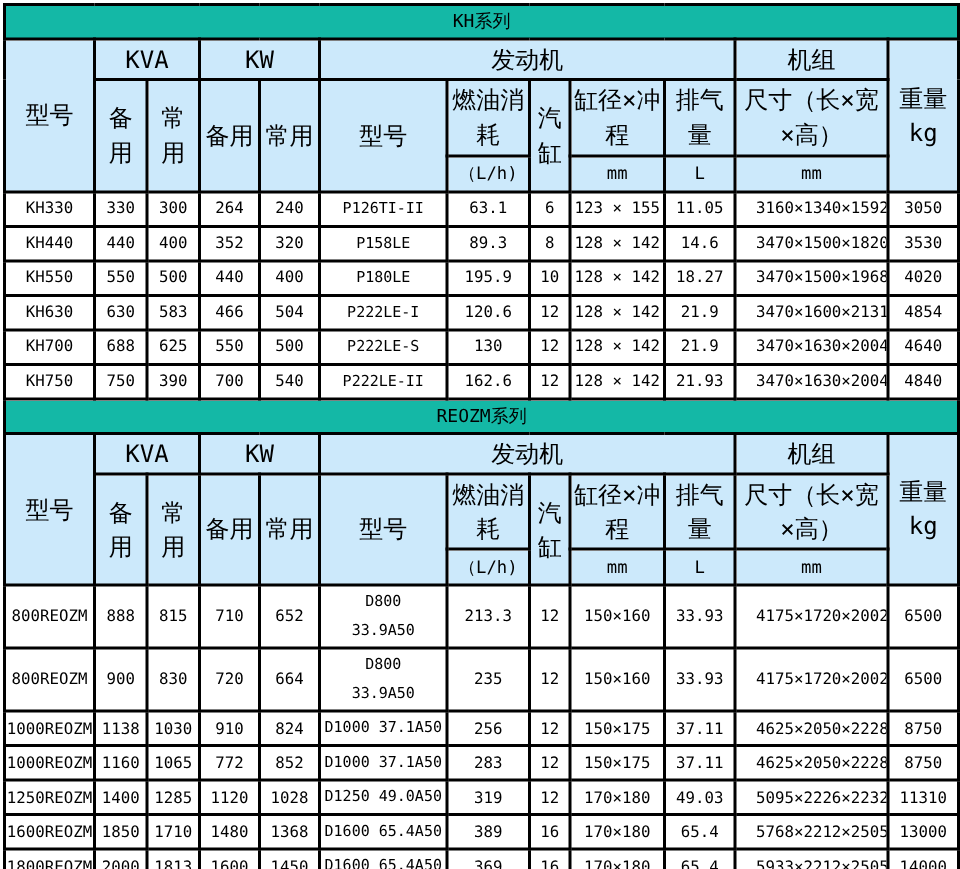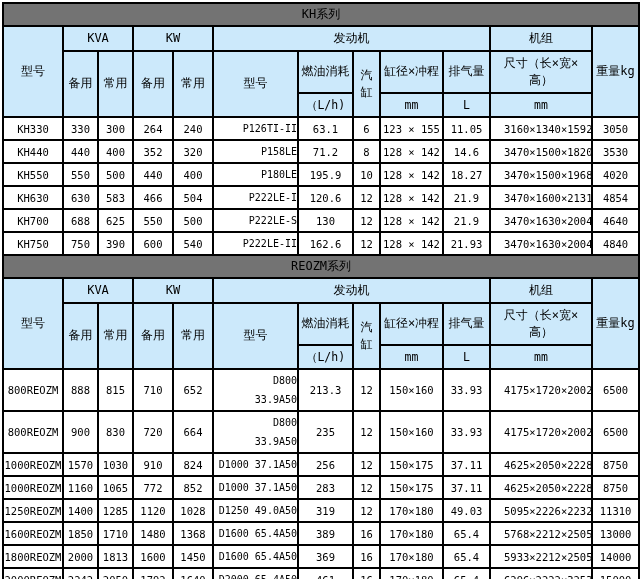--- a/index.html
+++ b/index.html
@@ -21,45 +21,44 @@
   }
   th, td {
     border: 2px solid var(--border-color, #000);
     text-align: center;
     vertical-align: middle;
     overflow: hidden;
   }
   th {
     background: var(--header-bg, #cce9fb);
     font-weight: normal;
-    font-size: 12px;
+    font-size: 16px;
     padding: 1px 1px;
     line-height: 1.45;
   }
   td {
     background: #ffffff;
     font-size: 10.5px;
     padding: 1px 0;
   }
   tr.section-title td {
     font-size: 12px;
     height: 19px;
     padding: 1px;
-    background: #737373;
+    background: #14b8a6;
     font-family: "DejaVu Sans Mono", "Liberation Mono", monospace;
   }
   tr.r-group th { height: 21px; }
   tr.r-main  th { height: 38px; }
   tr.r-unit  th { height: 20px; font-size: 11.5px; }
   tbody.rows tr { height: 22px; }
   td.c-engine {
     white-space: pre-line;
     font-size: 10px;
     line-height: 1.9;
-    text-align: right;
   }
   td.c-dims { font-size: 10.5px; padding-left: 13px; }
 </style>
 </head>
 <body>
 
 <table class="spec">
   <colgroup>
     <col style="width:60px">
       <col style="width:35px">
@@ -122,21 +121,21 @@
       <td class="c-dims">3160×1340×1592</td>
       <td>3050</td>
     </tr>
       <tr>
       <td>KH440</td>
       <td>440</td>
       <td>400</td>
       <td>352</td>
       <td>320</td>
       <td class="c-engine">P158LE</td>
-      <td>71.2</td>
+      <td>89.3</td>
       <td>8</td>
       <td>128 × 142</td>
       <td>14.6</td>
       <td class="c-dims">3470×1500×1820</td>
       <td>3530</td>
     </tr>
       <tr>
       <td>KH550</td>
       <td>550</td>
       <td>500</td>
@@ -175,21 +174,21 @@
       <td>12</td>
       <td>128 × 142</td>
       <td>21.9</td>
       <td class="c-dims">3470×1630×2004</td>
       <td>4640</td>
     </tr>
       <tr>
       <td>KH750</td>
       <td>750</td>
       <td>390</td>
-      <td>600</td>
+      <td>700</td>
       <td>540</td>
       <td class="c-engine">P222LE-II</td>
       <td>162.6</td>
       <td>12</td>
       <td>128 × 142</td>
       <td>21.93</td>
       <td class="c-dims">3470×1630×2004</td>
       <td>4840</td>
     </tr>
     </tbody>
@@ -252,21 +251,21 @@
 33.9A50</td>
       <td>235</td>
       <td>12</td>
       <td>150×160</td>
       <td>33.93</td>
       <td class="c-dims">4175×1720×2002</td>
       <td>6500</td>
     </tr>
       <tr>
       <td>1000REOZM</td>
-      <td>1570</td>
+      <td>1138</td>
       <td>1030</td>
       <td>910</td>
       <td>824</td>
       <td class="c-engine">D1000 37.1A50</td>
       <td>256</td>
       <td>12</td>
       <td>150×175</td>
       <td>37.11</td>
       <td class="c-dims">4625×2050×2228</td>
       <td>8750</td>

